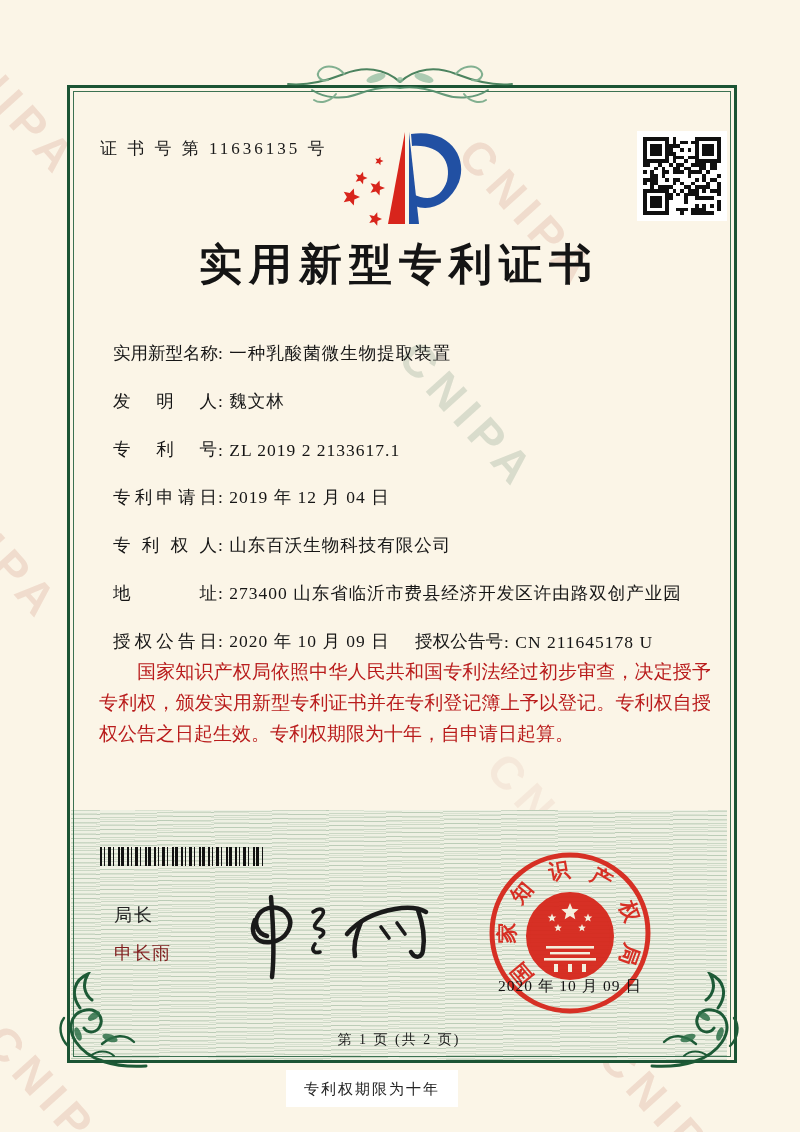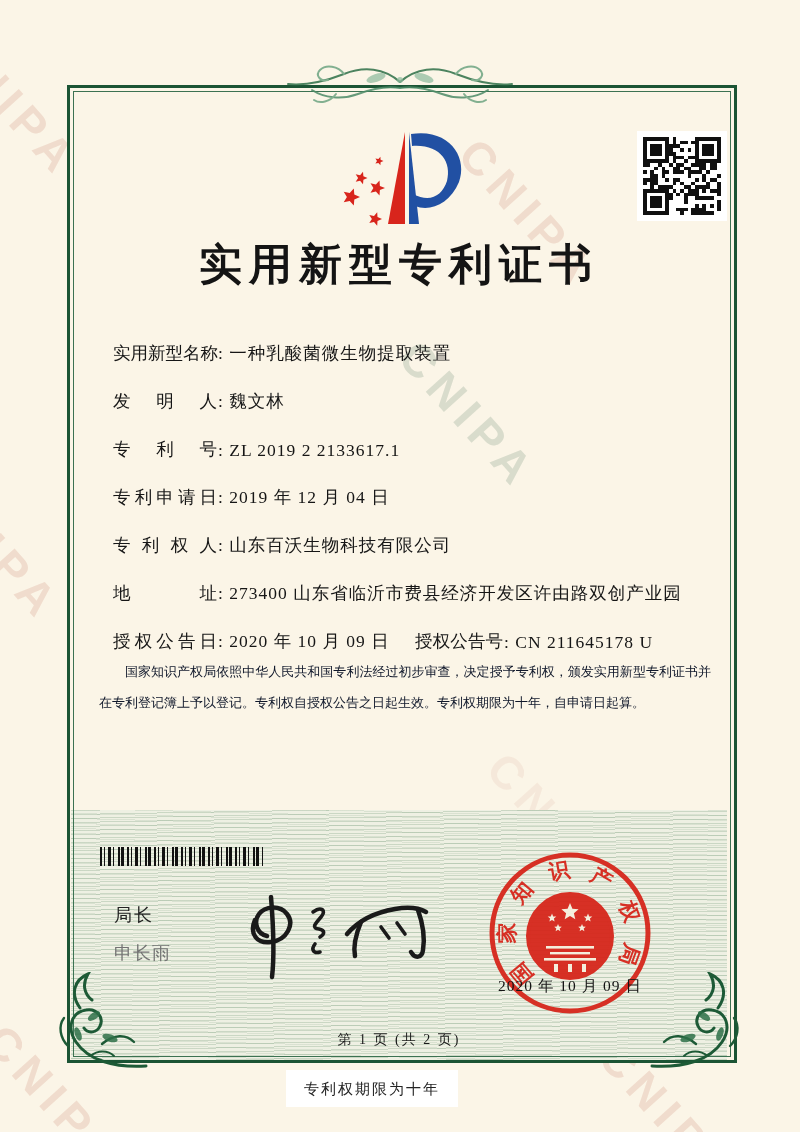--- a/index.html
+++ b/index.html
@@ -32,22 +32,22 @@
 
   
   .row{position:absolute;left:113px;font-size:17.5px;color:#161616;white-space:nowrap;}
   .flabel{display:inline-block;width:104px;text-align:justify;text-align-last:justify;vertical-align:bottom;}
   .colon{display:inline-block;margin:0 2px 0 1px;}
   .fvalue{letter-spacing:1px;}
   .grant-group{position:absolute;left:302px;top:0;}
   .grant-group .flabel{width:88px;}
 
   
-  #body-text{position:absolute;left:99px;top:656px;width:612px;color:#0f172a;
-             font-size:13px;line-height:31px;text-align:justify;}
+  #body-text{position:absolute;left:99px;top:656px;width:612px;color:#b91c1c;
+             font-size:19px;line-height:31px;text-align:justify;}
   #body-text p{margin:0;text-indent:2em;}
 
   
   #band{position:absolute;left:71px;top:810px;width:656px;height:251px;
         background-color:#eef0e3;
         background-image:
           repeating-linear-gradient(179deg, rgba(110,150,115,.28) 0 1px, transparent 1px 4px),
           repeating-linear-gradient(181.5deg, rgba(110,150,115,.16) 0 1px, transparent 1px 5px);}
 
   
@@ -57,21 +57,21 @@
       #121212 4px 5px, transparent 5px 8px,
       #121212 8px 11px, transparent 11px 13px,
       #121212 13px 14px, transparent 14px 18px,
       #121212 18px 20px, transparent 20px 21px,
       #121212 21px 24px, transparent 24px 27px);}
 
   
   #sig-title{position:absolute;left:114px;top:903px;font-family:"Liberation Sans","DejaVu Sans",sans-serif;
              font-size:18px;color:#222;letter-spacing:2px;}
   #sig-name{position:absolute;left:114px;top:941px;font-family:"Liberation Sans","DejaVu Sans",sans-serif;
-            font-size:18px;color:#737373;letter-spacing:1px;}
+            font-size:18px;color:#7f1d1d;letter-spacing:1px;}
   #sig-svg{position:absolute;left:235px;top:882px;}
 
   
   #seal{position:absolute;left:480px;top:848px;opacity:.94;}
   #seal-date{position:absolute;left:488px;top:976px;width:164px;text-align:center;
              font-size:15.5px;color:#141414;letter-spacing:1px;}
 
   
   #page-info{position:absolute;left:67px;top:1031px;width:664px;text-align:center;
              font-size:14px;color:#1a1a1a;letter-spacing:2px;}
@@ -141,20 +141,21 @@
       <path d="M26,74 C18,66 16,54 22,46" stroke-width="2.4"></path>
       <path d="M48,84 C56,78 66,78 72,84" stroke-width="2"></path>
     </g>
     <g fill="#2e7048" opacity=".85">
       <ellipse cx="52" cy="44" rx="7" ry="3.4" transform="rotate(-35 52 44)"></ellipse>
       <ellipse cx="68" cy="66" rx="8" ry="3.6" transform="rotate(20 68 66)"></ellipse>
       <ellipse cx="36" cy="62" rx="7" ry="3.2" transform="rotate(70 36 62)"></ellipse>
     </g>
   </svg>
 
+  <div id="cert-no">证 书 号 第 11636135 号</div>
 
   <svg id="logo" viewBox="0 0 140 110">
 
     <path d="M73,10 C112,4 130,34 121,58 C112,80 92,88 77,82 L75,70 C92,79 104,72 109,57 C114,38 102,20 74,22 Z" fill="#2150a3"></path>
     <polygon points="71,8 81,100 71,100" fill="#2150a3"></polygon>
 
     <polygon points="67,8 50,100 67,100" fill="#d8251c"></polygon>
 
     <g id="logo-stars" fill="#d8251c">
         <polygon points="42.4,32.7 42.6,35.8 45.5,37.0 42.6,38.2 42.4,41.3 40.4,38.9 37.4,39.6 39.0,37.0 37.4,34.4 40.4,35.1"></polygon>

